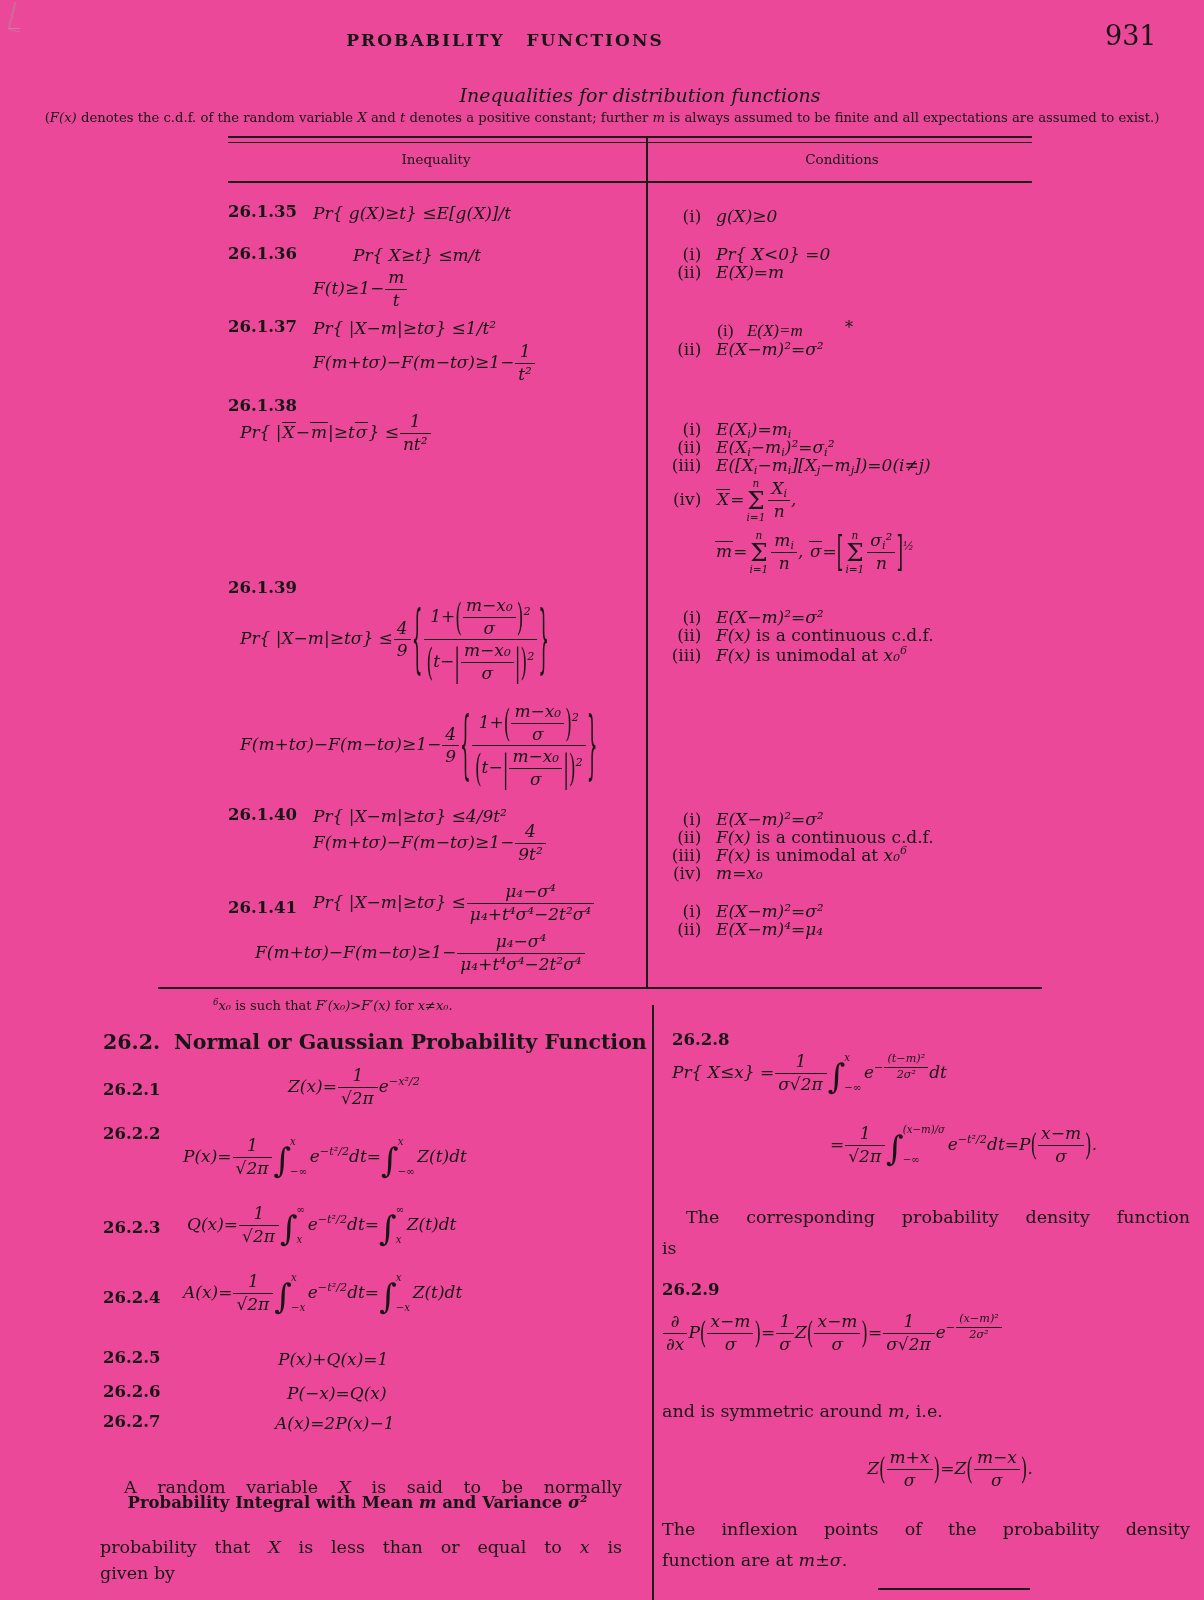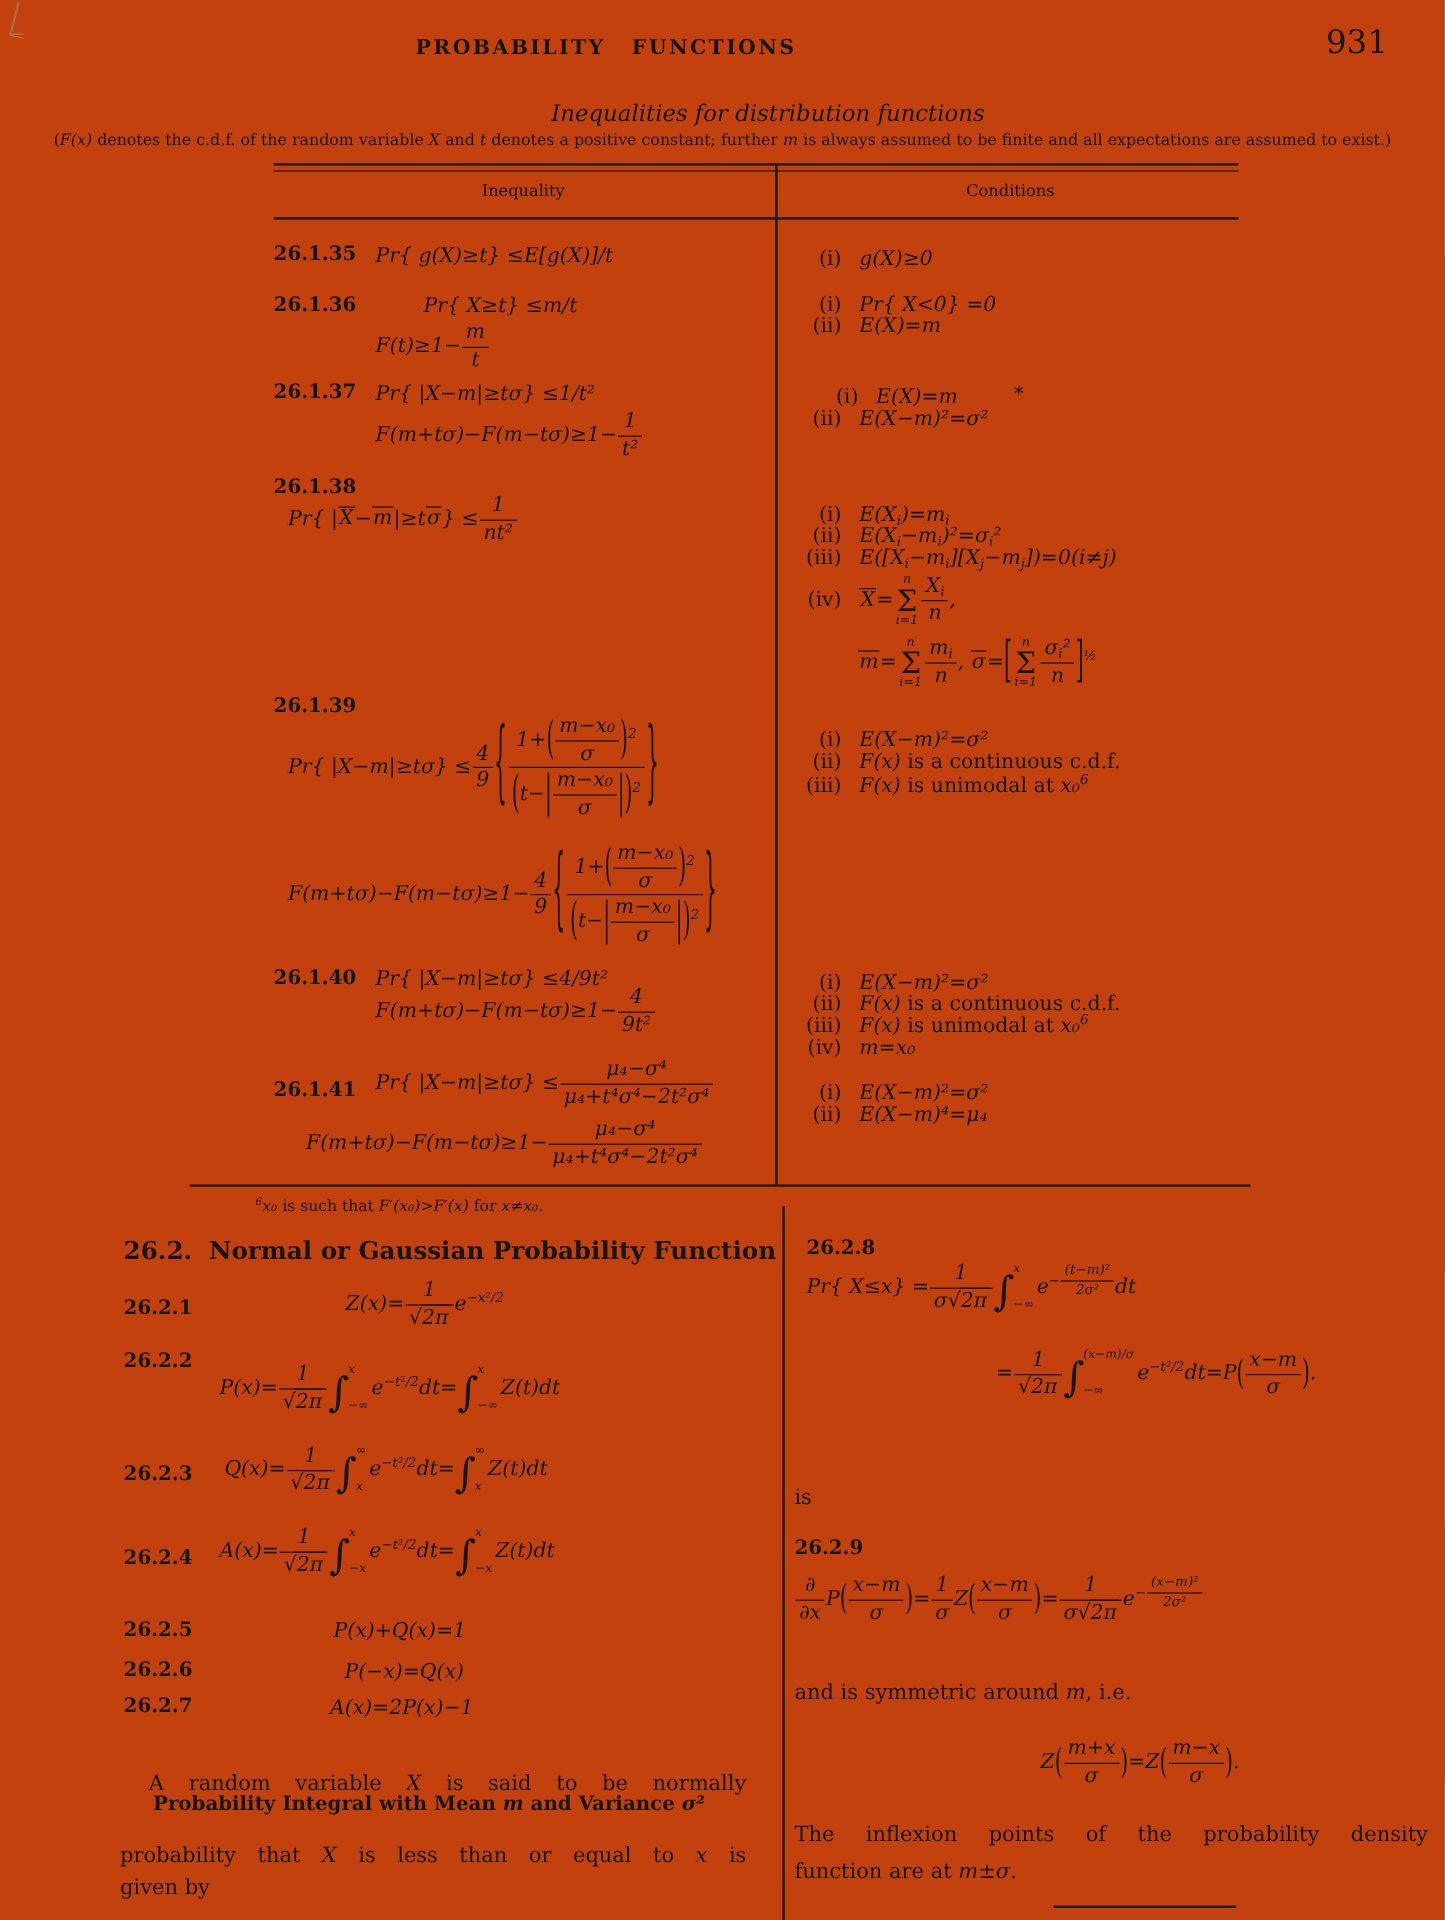--- a/index.html
+++ b/index.html
@@ -1,19 +1,19 @@
 <!DOCTYPE html>
 <html><head>
 <meta charset="utf-8">
 <style>
   * { margin:0; padding:0; box-sizing:border-box; }
   html,body { background:#9a9a9a; }
   .page {
     position:relative; width:1204px; height:1600px;
-    background:#c2410c; color:#161616; overflow:hidden;
+    background:#ec4899; color:#161616; overflow:hidden;
     font-family:"DejaVu Serif","DejaVu Sans",serif;
   }
   .abs { position:absolute; }
   .rule { position:absolute; background:#1c1c1c; }
 
   .running-head { position:absolute; font-weight:bold; font-size:17px; letter-spacing:2px; word-spacing:14px; text-align:center; }
   .pageno { position:absolute; font-size:27px; }
   .tbl-title { position:absolute; font-style:italic; font-size:19px; text-align:center; }
   .tbl-note { position:absolute; font-size:13.2px; text-align:center; white-space:nowrap; }
   .colhead { position:absolute; font-size:13.5px; text-align:center; }
@@ -83,21 +83,21 @@
 
   <div class="eqlab" style="left:228px; top:244px;">26.1.36</div>
   <div class="abs math" style="left:313px; top:244px;margin-left:40px;">Pr{ X≥t} ≤m/t</div>
   <div class="abs math" style="left:313px; top:268px;">F(t)≥1−<span class="mfrac"><span class="mnum">m</span><span class="mden">t</span></span></div>
   <div class="abs math" style="left:652px; top:243px;"><span class="mlabel">(i)</span> Pr{ X&lt;0} =0</div>
   <div class="abs math" style="left:652px; top:261px;"><span class="mlabel">(ii)</span> E(X)=m</div>
 
   <div class="eqlab" style="left:228px; top:317px;">26.1.37</div>
   <div class="abs math" style="left:313px; top:317px;">Pr{ |X−m|≥tσ} ≤1/t²</div>
   <div class="abs math" style="left:313px; top:342px;">F(m+tσ)−F(m−tσ)≥1−<span class="mfrac"><span class="mnum">1</span><span class="mden">t²</span></span></div>
-  <div class="abs math" style="left:666px; top:320px;"><span class="mlabel">(i)</span> E(X)=m</div>
+  <div class="abs math" style="left:684px; top:320px;font-family:Liberation Serif, serif;"><span class="mlabel">(i)</span> E(X)=m</div>
   <div class="abs math" style="left:652px; top:338px;"><span class="mlabel">(ii)</span> E(X−m)²=σ²</div>
   <div class="star" style="left:845px; top:318px;">*</div>
 
   <div class="eqlab" style="left:228px; top:396px;">26.1.38</div>
   <div class="abs math" style="left:240px; top:412px;">Pr{ |<span class="mover">X</span>−<span class="mover">m</span>|≥t<span class="mover">σ</span>} ≤<span class="mfrac"><span class="mnum">1</span><span class="mden">nt²</span></span></div>
   <div class="abs math" style="left:652px; top:418px;"><span class="mlabel">(i)</span> E(X<sub class="msub">i</sub>)=m<sub class="msub">i</sub></div>
   <div class="abs math" style="left:652px; top:436px;"><span class="mlabel">(ii)</span> E(X<sub class="msub">i</sub>−m<sub class="msub">i</sub>)²=σ<sub class="msub">i</sub>²</div>
   <div class="abs math" style="left:652px; top:454px;"><span class="mlabel">(iii)</span> E([X<sub class="msub">i</sub>−m<sub class="msub">i</sub>][X<sub class="msub">j</sub>−m<sub class="msub">j</sub>])=0(i≠j)</div>
   <div class="abs math" style="left:652px; top:478px;"><span class="mlabel">(iv)</span> <span class="mover">X</span>=<span class="msum">
         <span class="mshi">n</span>
@@ -191,20 +191,21 @@
   <div class="eqlab" style="left:672px; top:1030px;">26.2.8</div>
   <div class="abs math" style="left:672px; top:1052px;">Pr{ X≤x} =<span class="mfrac"><span class="mnum">1</span><span class="mden">σ<span class="msqrt"><span class="mrad">√</span><span class="mrx">2π</span></span></span></span><span class="mint"><span class="mintg">∫</span><span class="mintl">
           <span class="mhi">x</span>
           <span class="mlo">−∞</span>
         </span></span>e<sup class="msup">−<span class="mfrac"><span class="mnum">(t−m)²</span><span class="mden">2σ²</span></span></sup>dt</div>
   <div class="abs math" style="left:830px; top:1124px;">=<span class="mfrac"><span class="mnum">1</span><span class="mden"><span class="msqrt"><span class="mrad">√</span><span class="mrx">2π</span></span></span></span><span class="mint"><span class="mintg">∫</span><span class="mintl">
           <span class="mhi">(x−m)/σ</span>
           <span class="mlo">−∞</span>
         </span></span>e<sup class="msup">−t²/2</sup>dt=P<span class="mbig" style="transform:scaleY(1.7)">(</span><span class="mfrac"><span class="mnum">x−m</span><span class="mden">σ</span></span><span class="mbig" style="transform:scaleY(1.7)">)</span>.</div>
 
+  <div class="abs txt jline indent" style="left:662px; top:1206px; width:528px;">The corresponding probability density function</div>
   <div class="abs txt" style="left:662px; top:1237px; width:528px;">is</div>
 
   <div class="eqlab" style="left:662px; top:1280px;">26.2.9</div>
   <div class="abs math" style="left:662px; top:1312px;"><span class="mfrac"><span class="mnum">∂</span><span class="mden">∂x</span></span>P<span class="mbig" style="transform:scaleY(1.7)">(</span><span class="mfrac"><span class="mnum">x−m</span><span class="mden">σ</span></span><span class="mbig" style="transform:scaleY(1.7)">)</span>=<span class="mfrac"><span class="mnum">1</span><span class="mden">σ</span></span>Z<span class="mbig" style="transform:scaleY(1.7)">(</span><span class="mfrac"><span class="mnum">x−m</span><span class="mden">σ</span></span><span class="mbig" style="transform:scaleY(1.7)">)</span>=<span class="mfrac"><span class="mnum">1</span><span class="mden">σ<span class="msqrt"><span class="mrad">√</span><span class="mrx">2π</span></span></span></span>e<sup class="msup">−<span class="mfrac"><span class="mnum">(x−m)²</span><span class="mden">2σ²</span></span></sup></div>
 
   <div class="abs math txt" style="left:662px; top:1400px;"><span class="mtext">and is symmetric around </span>m<span class="mtext">, i.e.</span></div>
 
   <div class="abs math" style="left:760px; top:1448px; width:380px; text-align:center;">Z<span class="mbig" style="transform:scaleY(1.7)">(</span><span class="mfrac"><span class="mnum">m+x</span><span class="mden">σ</span></span><span class="mbig" style="transform:scaleY(1.7)">)</span>=Z<span class="mbig" style="transform:scaleY(1.7)">(</span><span class="mfrac"><span class="mnum">m−x</span><span class="mden">σ</span></span><span class="mbig" style="transform:scaleY(1.7)">)</span>.</div>
 
   <div class="abs txt jline" style="left:662px; top:1518px; width:528px;">The inflexion points of the probability density</div>

